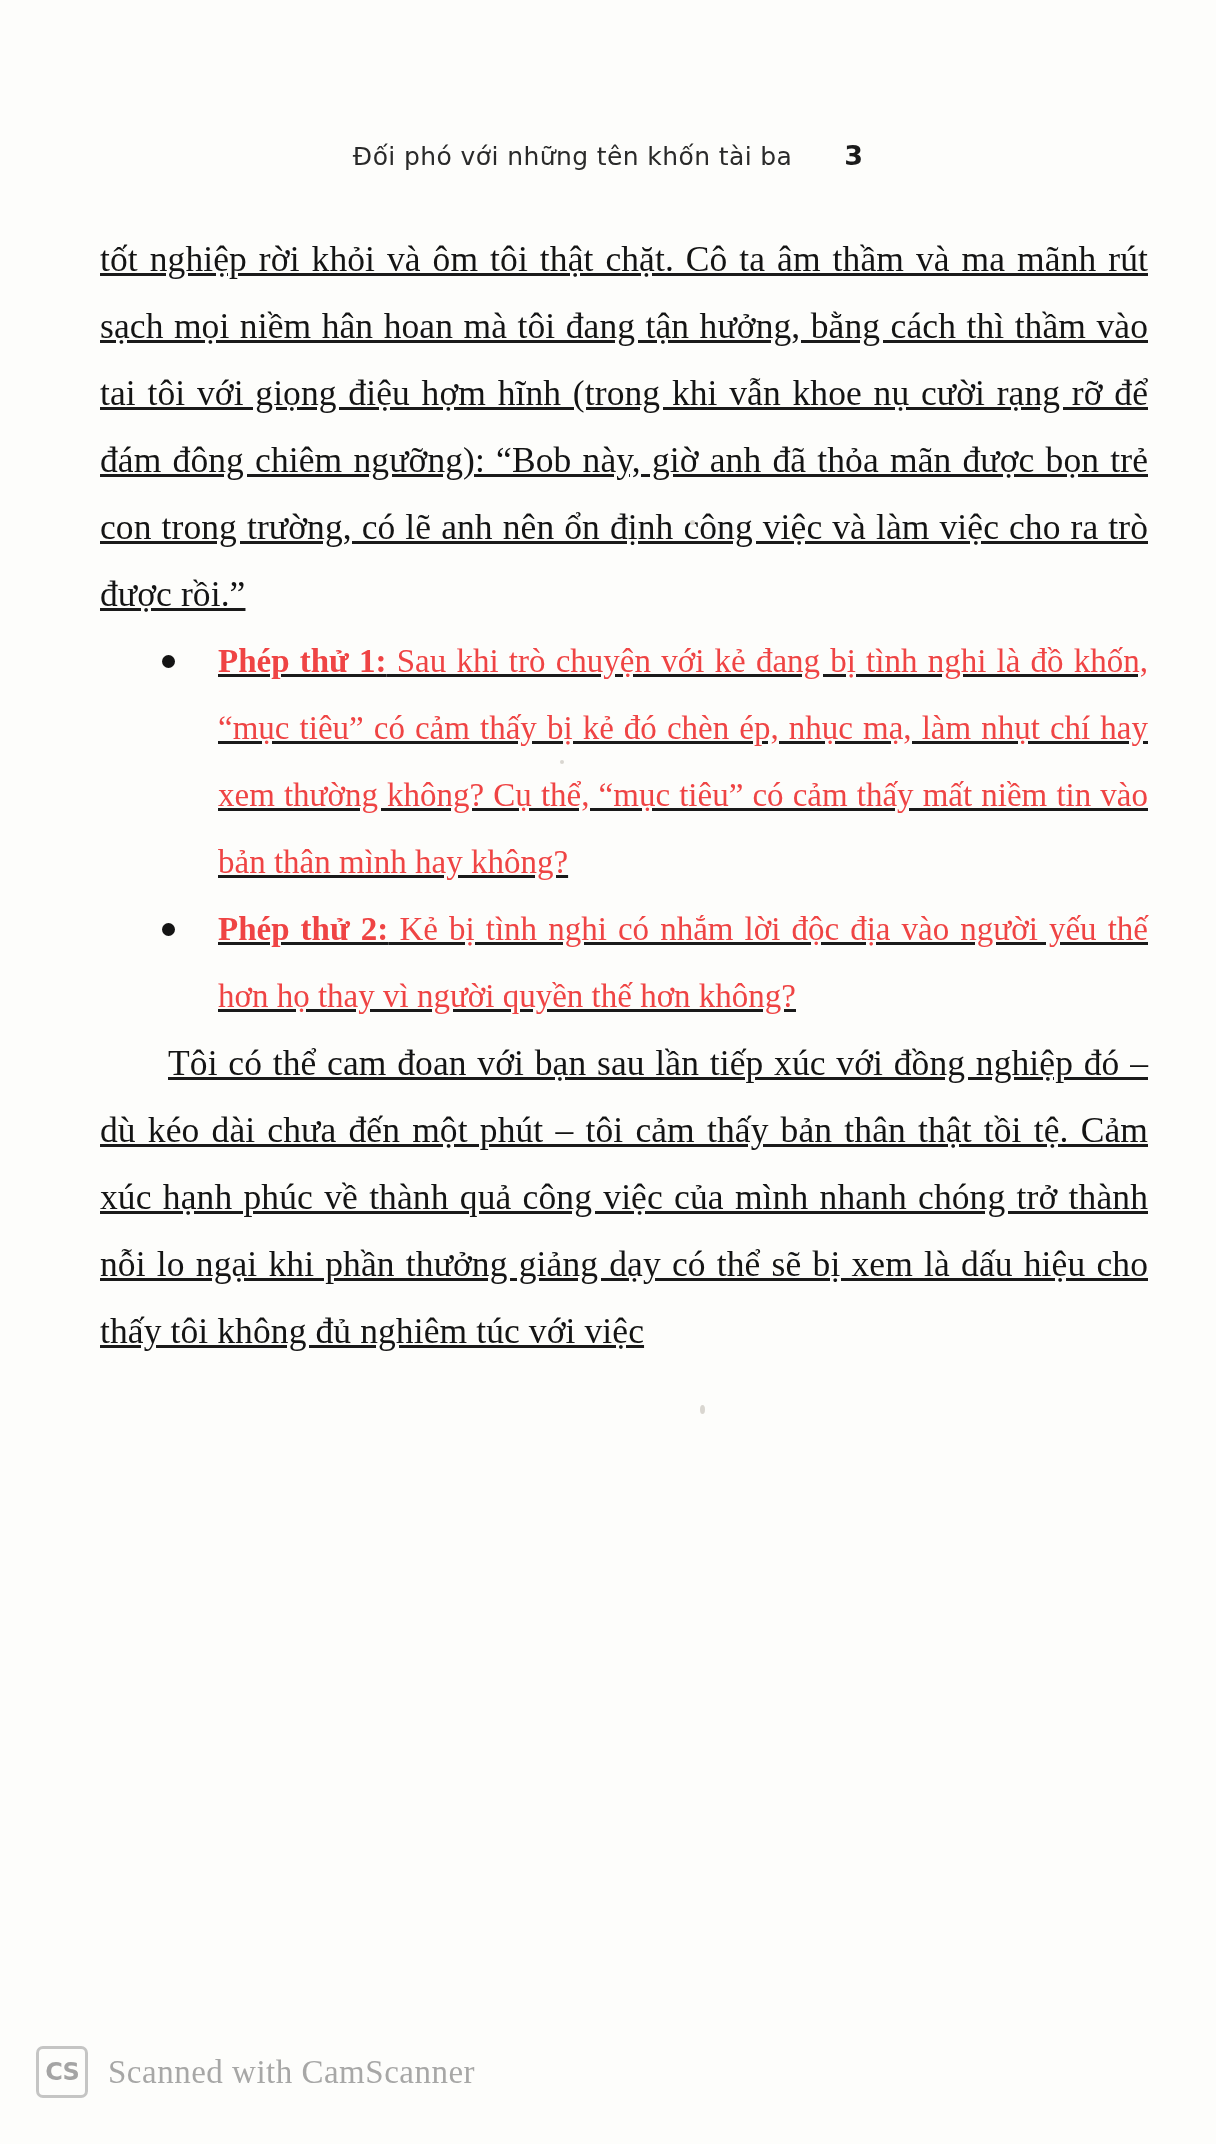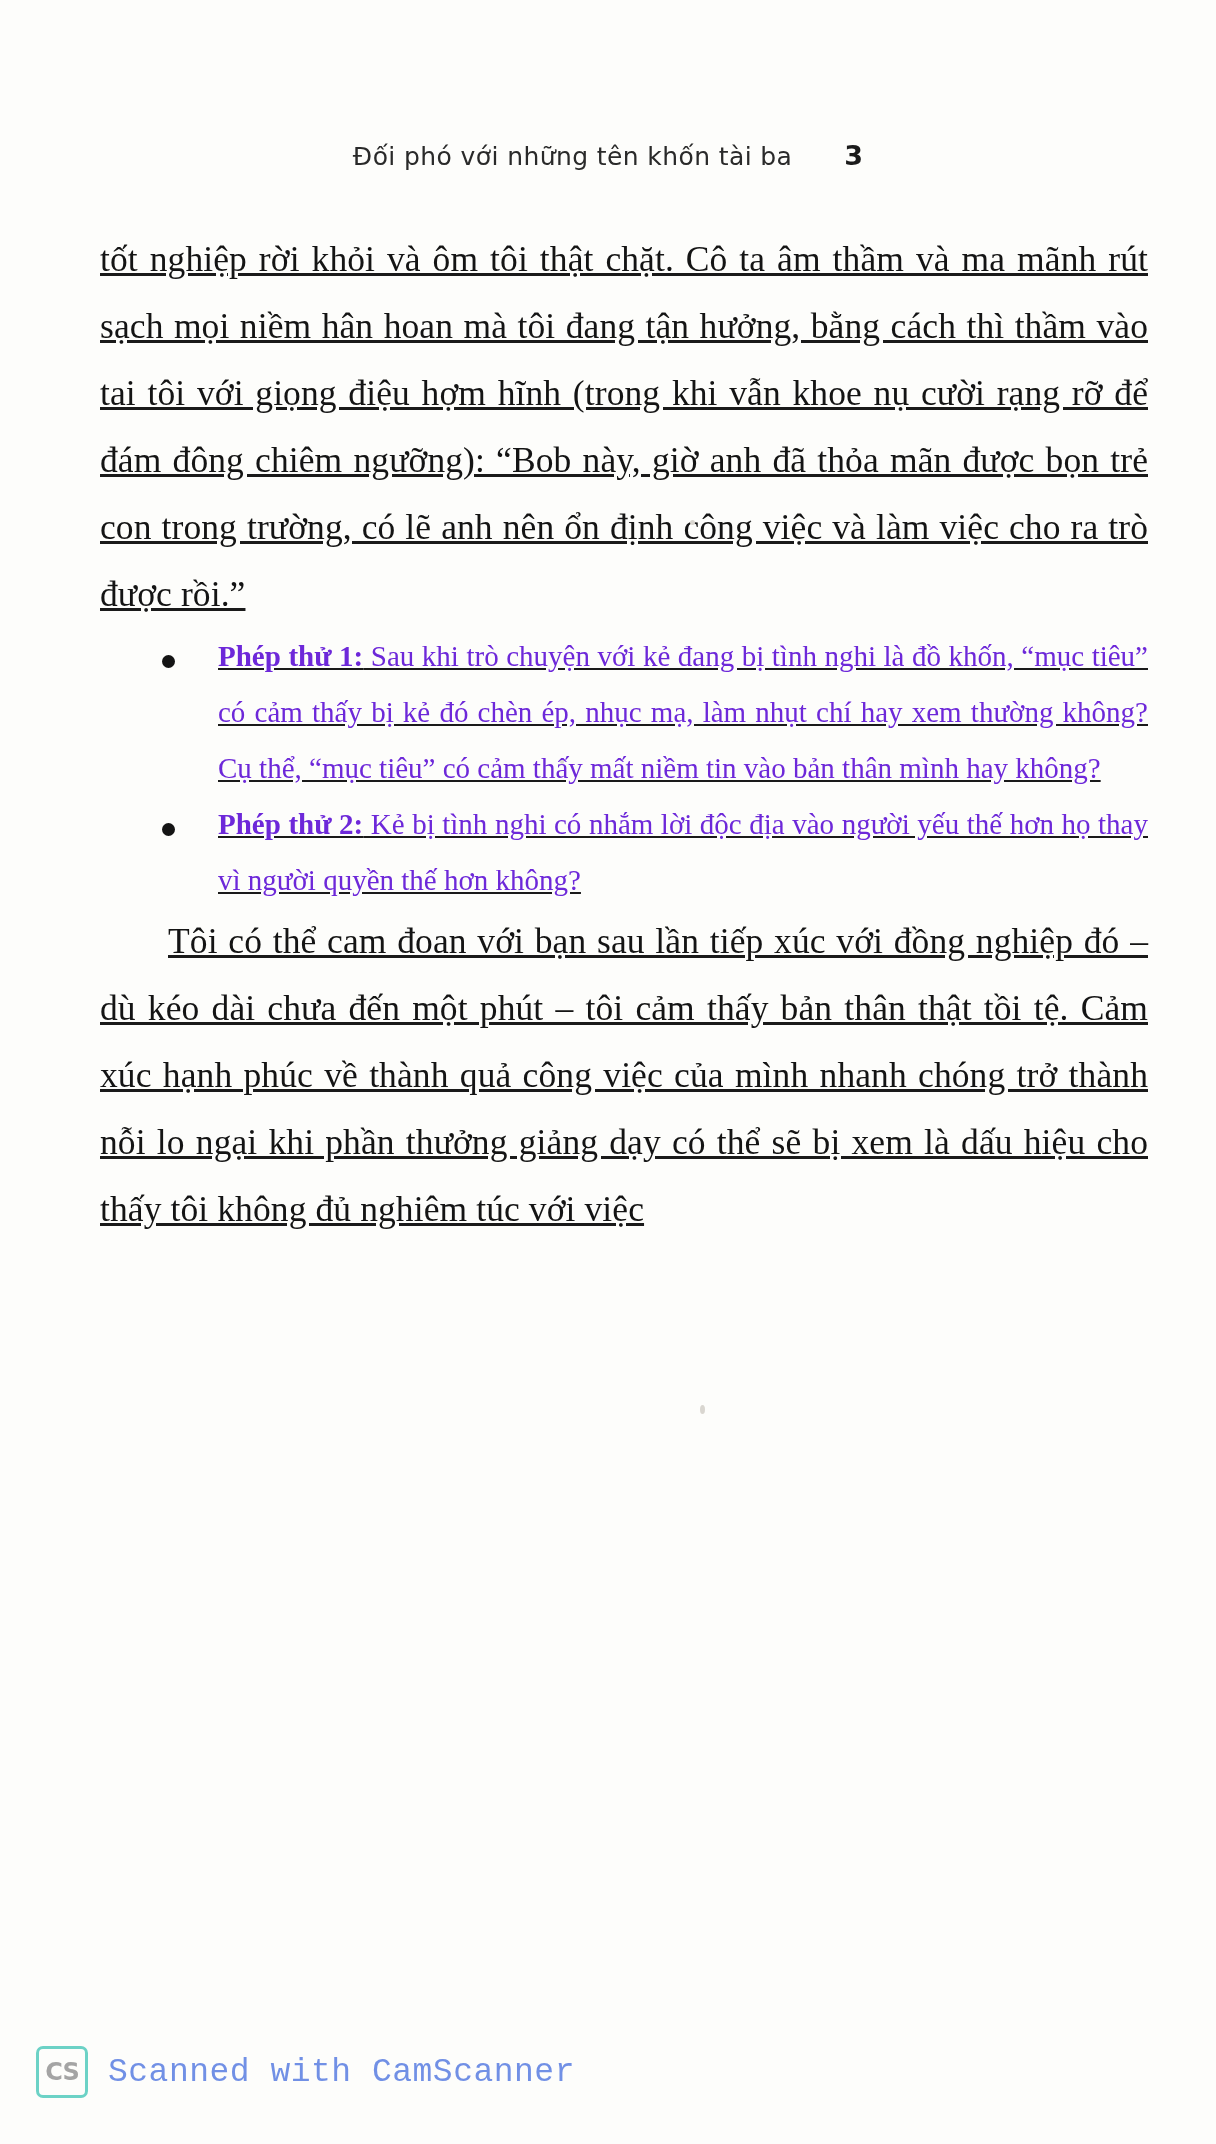--- a/index.html
+++ b/index.html
@@ -78,25 +78,25 @@
   
   ul.bullets {
     margin: 0;
     padding: 0;
     list-style: none;
   }
   ul.bullets > li {
     position: relative;
     margin: 0 0 0 0;
     padding-left: 118px;
-    font-size: 29px;
-    line-height: 56px;
+    font-size: 33px;
+    line-height: 67px;
     text-align: justify;
     text-justify: inter-word;
-    color: #6d28d9;
+    color: #ef4444;
   }
   ul.bullets > li + li {
     margin-top: 0px;
   }
   ul.bullets > li .dot {
     position: absolute;
     left: 62px;
     top: 27px;
     width: 13px;
     height: 13px;
@@ -113,35 +113,35 @@
     left: 36px;
     bottom: 46px;
     display: flex;
     align-items: center;
     gap: 20px;
     opacity: 0.62;
   }
   .watermark .cs-badge {
     width: 46px;
     height: 46px;
-    border: 3px solid #14b8a6;
+    border: 3px solid #a3a3a3;
     border-radius: 7px;
     color: #6f6f6f;
     font-family: "DejaVu Sans", sans-serif;
     font-size: 24px;
     font-weight: bold;
     display: flex;
     align-items: center;
     justify-content: center;
     letter-spacing: -1px;
   }
   .watermark .cs-text {
-    font-family: Liberation Mono, monospace;
+    font-family: Liberation Serif, serif;
     font-size: 33px;
-    color: #1d4ed8;
+    color: #737373;
     letter-spacing: 0.5px;
   }
 
   
   .speck {
     position: absolute;
     background: #d9d6d0;
     border-radius: 50%;
   }
 </style>

